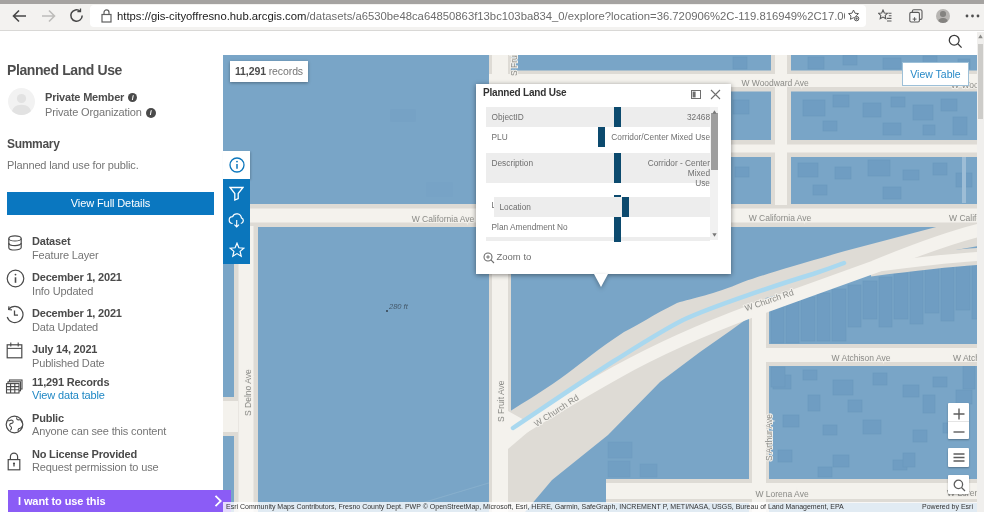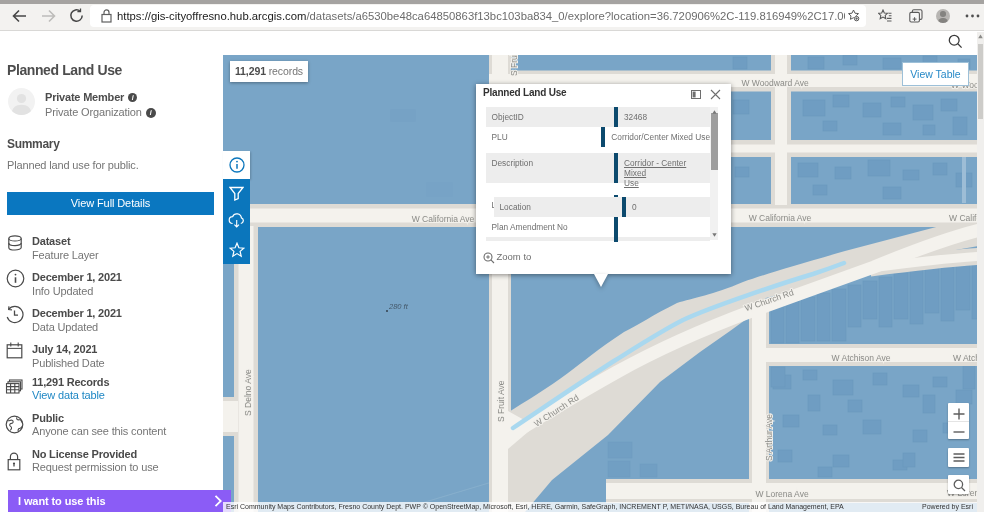--- a/index.html
+++ b/index.html
@@ -41,23 +41,23 @@
   #tb-blue { position:absolute; left:223px; top:179px; width:27px; height:85px; background:#0b76bc; }
   .mapbtn { position:absolute; left:948px; width:21px; background:#fff; box-shadow:0 1px 2px rgba(0,0,0,.3); border-radius:1px; }
   #attrib { position:absolute; left:223px; top:502px; width:754px; height:10px; background:rgba(255,255,255,.78); font-size:7px; color:#323232; white-space:nowrap; overflow:hidden; line-height:10px; }
   #attrib .pbe { position:absolute; right:4px; top:0; background:transparent; }
   
   #popup { position:absolute; left:476px; top:84px; width:255px; height:190px; background:#fff; box-shadow:0 1px 5px rgba(0,0,0,.45); }
   #popptr { position:absolute; left:594px; top:273.5px; width:0; height:0; border-left:7.5px solid transparent; border-right:7.5px solid transparent; border-top:13.5px solid #fff; filter:drop-shadow(0 2px 2px rgba(0,0,0,.3)); }
   #poptitle { position:absolute; left:7px; top:3px; font-size:10px; font-weight:bold; color:#323232; letter-spacing:-0.2px; }
   .prow { position:absolute; left:10px; width:224px; display:flex;gap:19px; }
   .prow .pl { width:109px; padding:4.5px 0 0 5.5px; }
-  .prow .pv { flex:1; padding:4.5px 0 0 6px; border-left:4px solid #0c4a6e; white-space:nowrap; overflow:visible; }
+  .prow .pv { flex:1; padding:4.5px 0 0 6px; border-left:7px solid #0c4a6e; white-space:nowrap; overflow:visible;text-align:right; }
   .prow { font-size:8.3px; color:#6f6f6f; }
-  .wrap2 .pv { white-space:normal;text-decoration:underline; }
+  .wrap2 .pv { white-space:normal; }
   .godd { background:#ededed; }
   #popscroll { position:absolute; left:234px; top:23px; width:8px; height:133px; background:#f1f1f1; }
   #popthumb { position:absolute; left:234.5px; top:29px; width:7px; height:57px; background:#9e9e9e; }
   #zoomto { position:absolute; left:7px; top:167px; font-size:9.5px; color:#6e6e6e; }
 </style>
 </head>
 <body>
 
 <div id="map">
 <svg width="754" height="457" viewBox="0 0 754 457" xmlns="http://www.w3.org/2000/svg">

